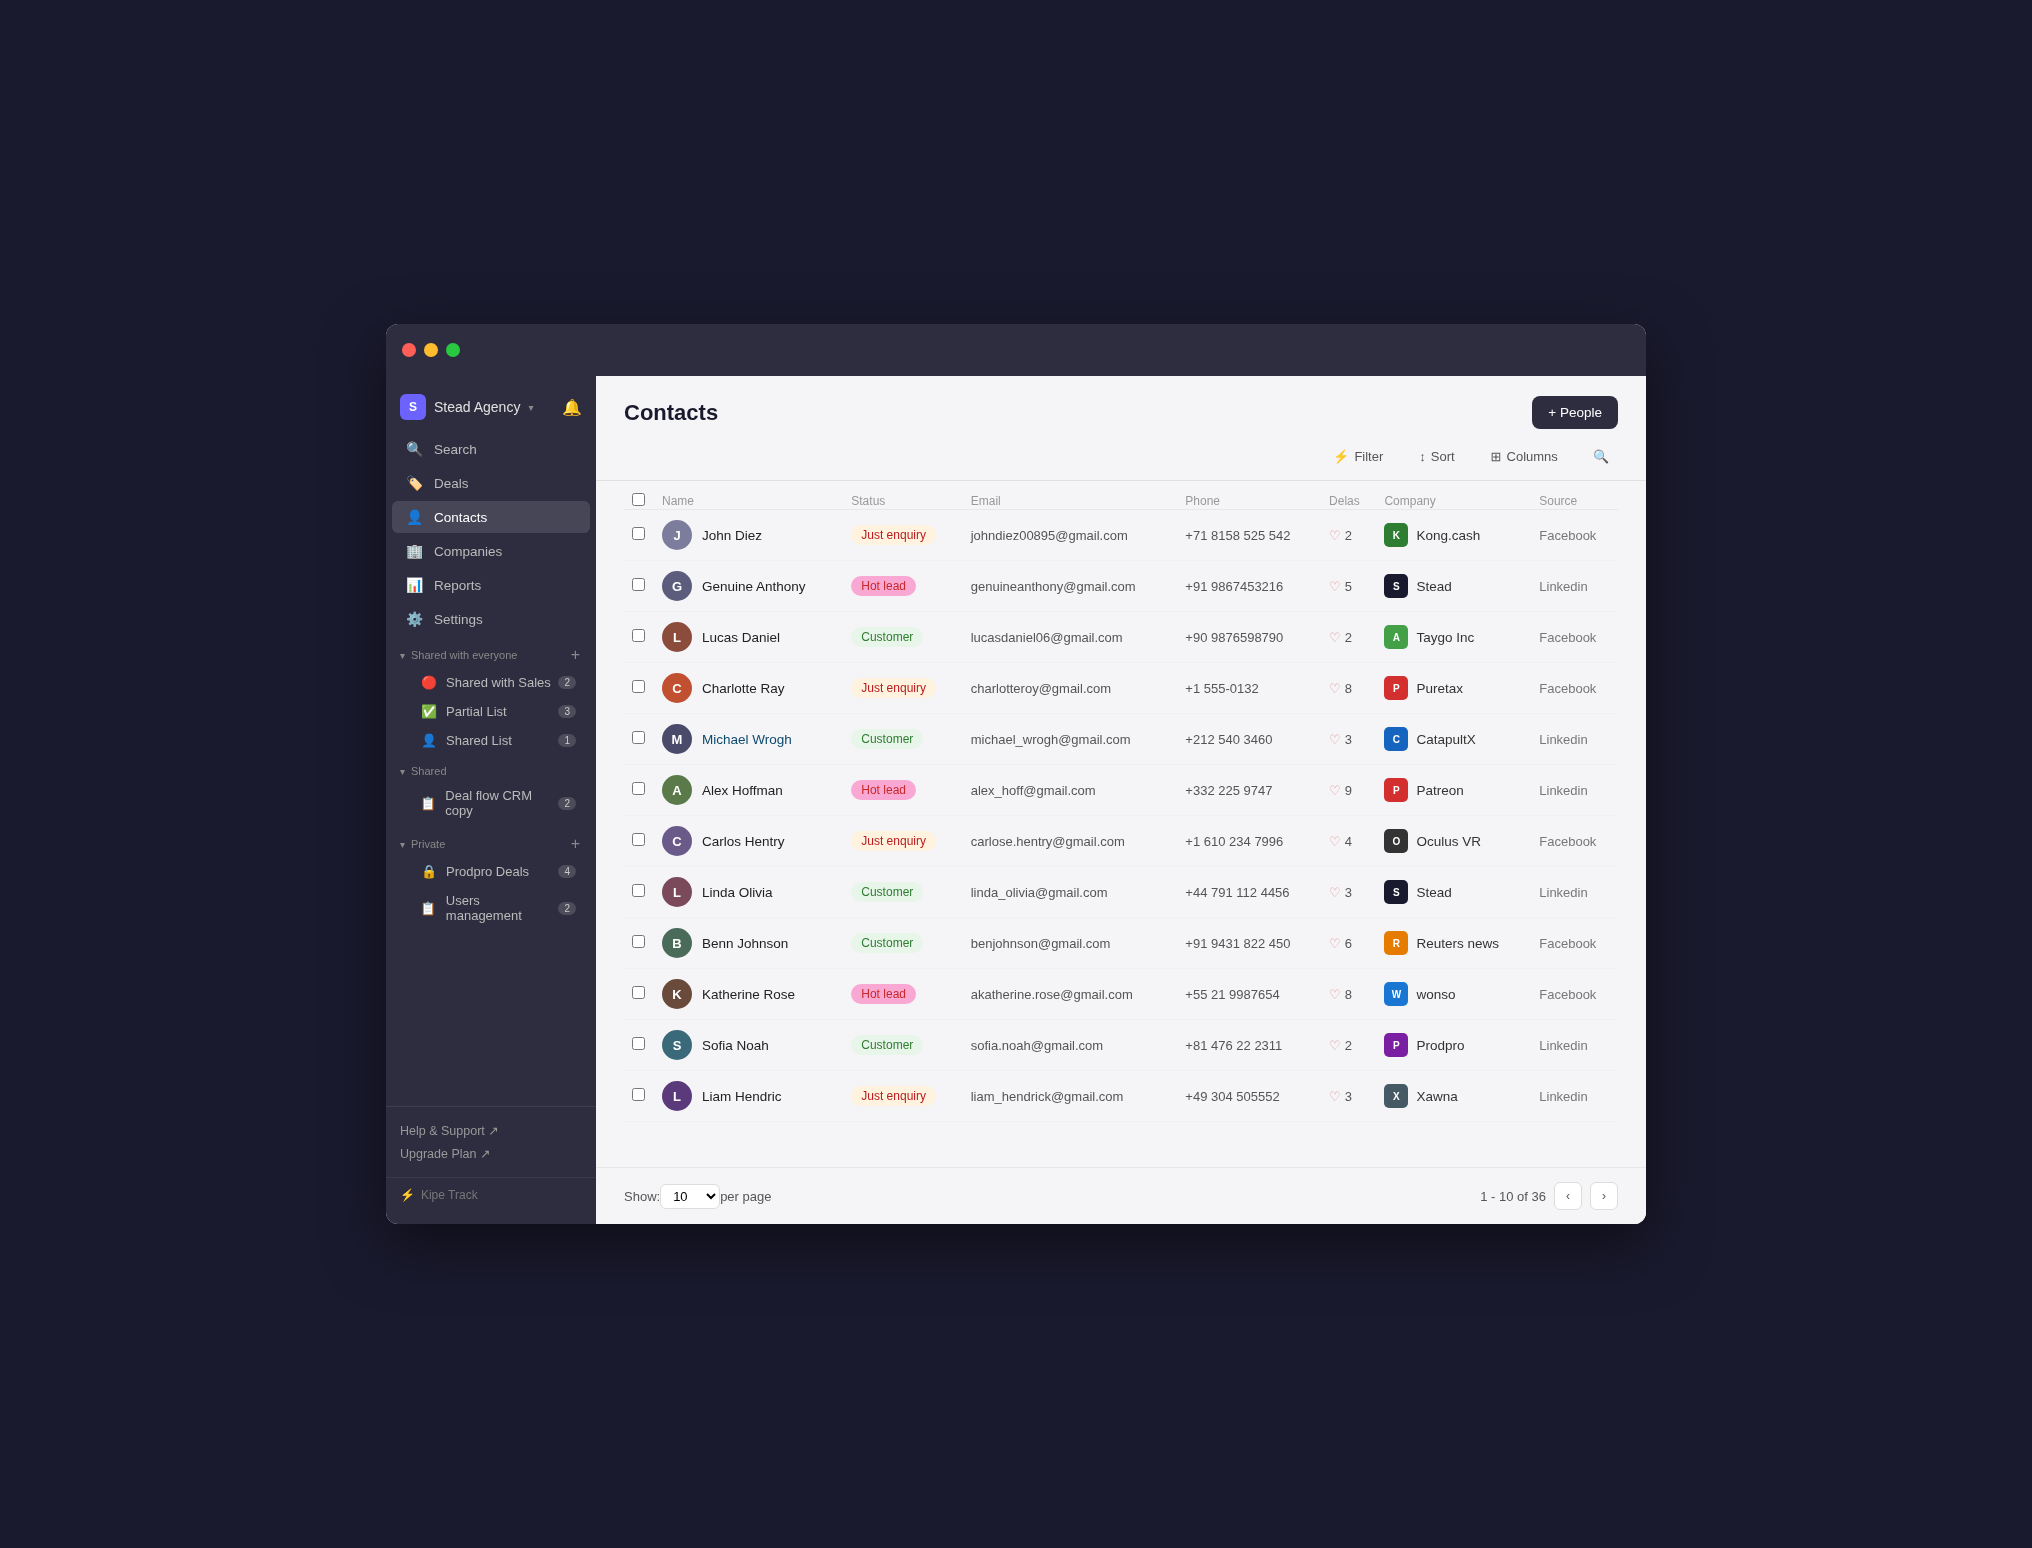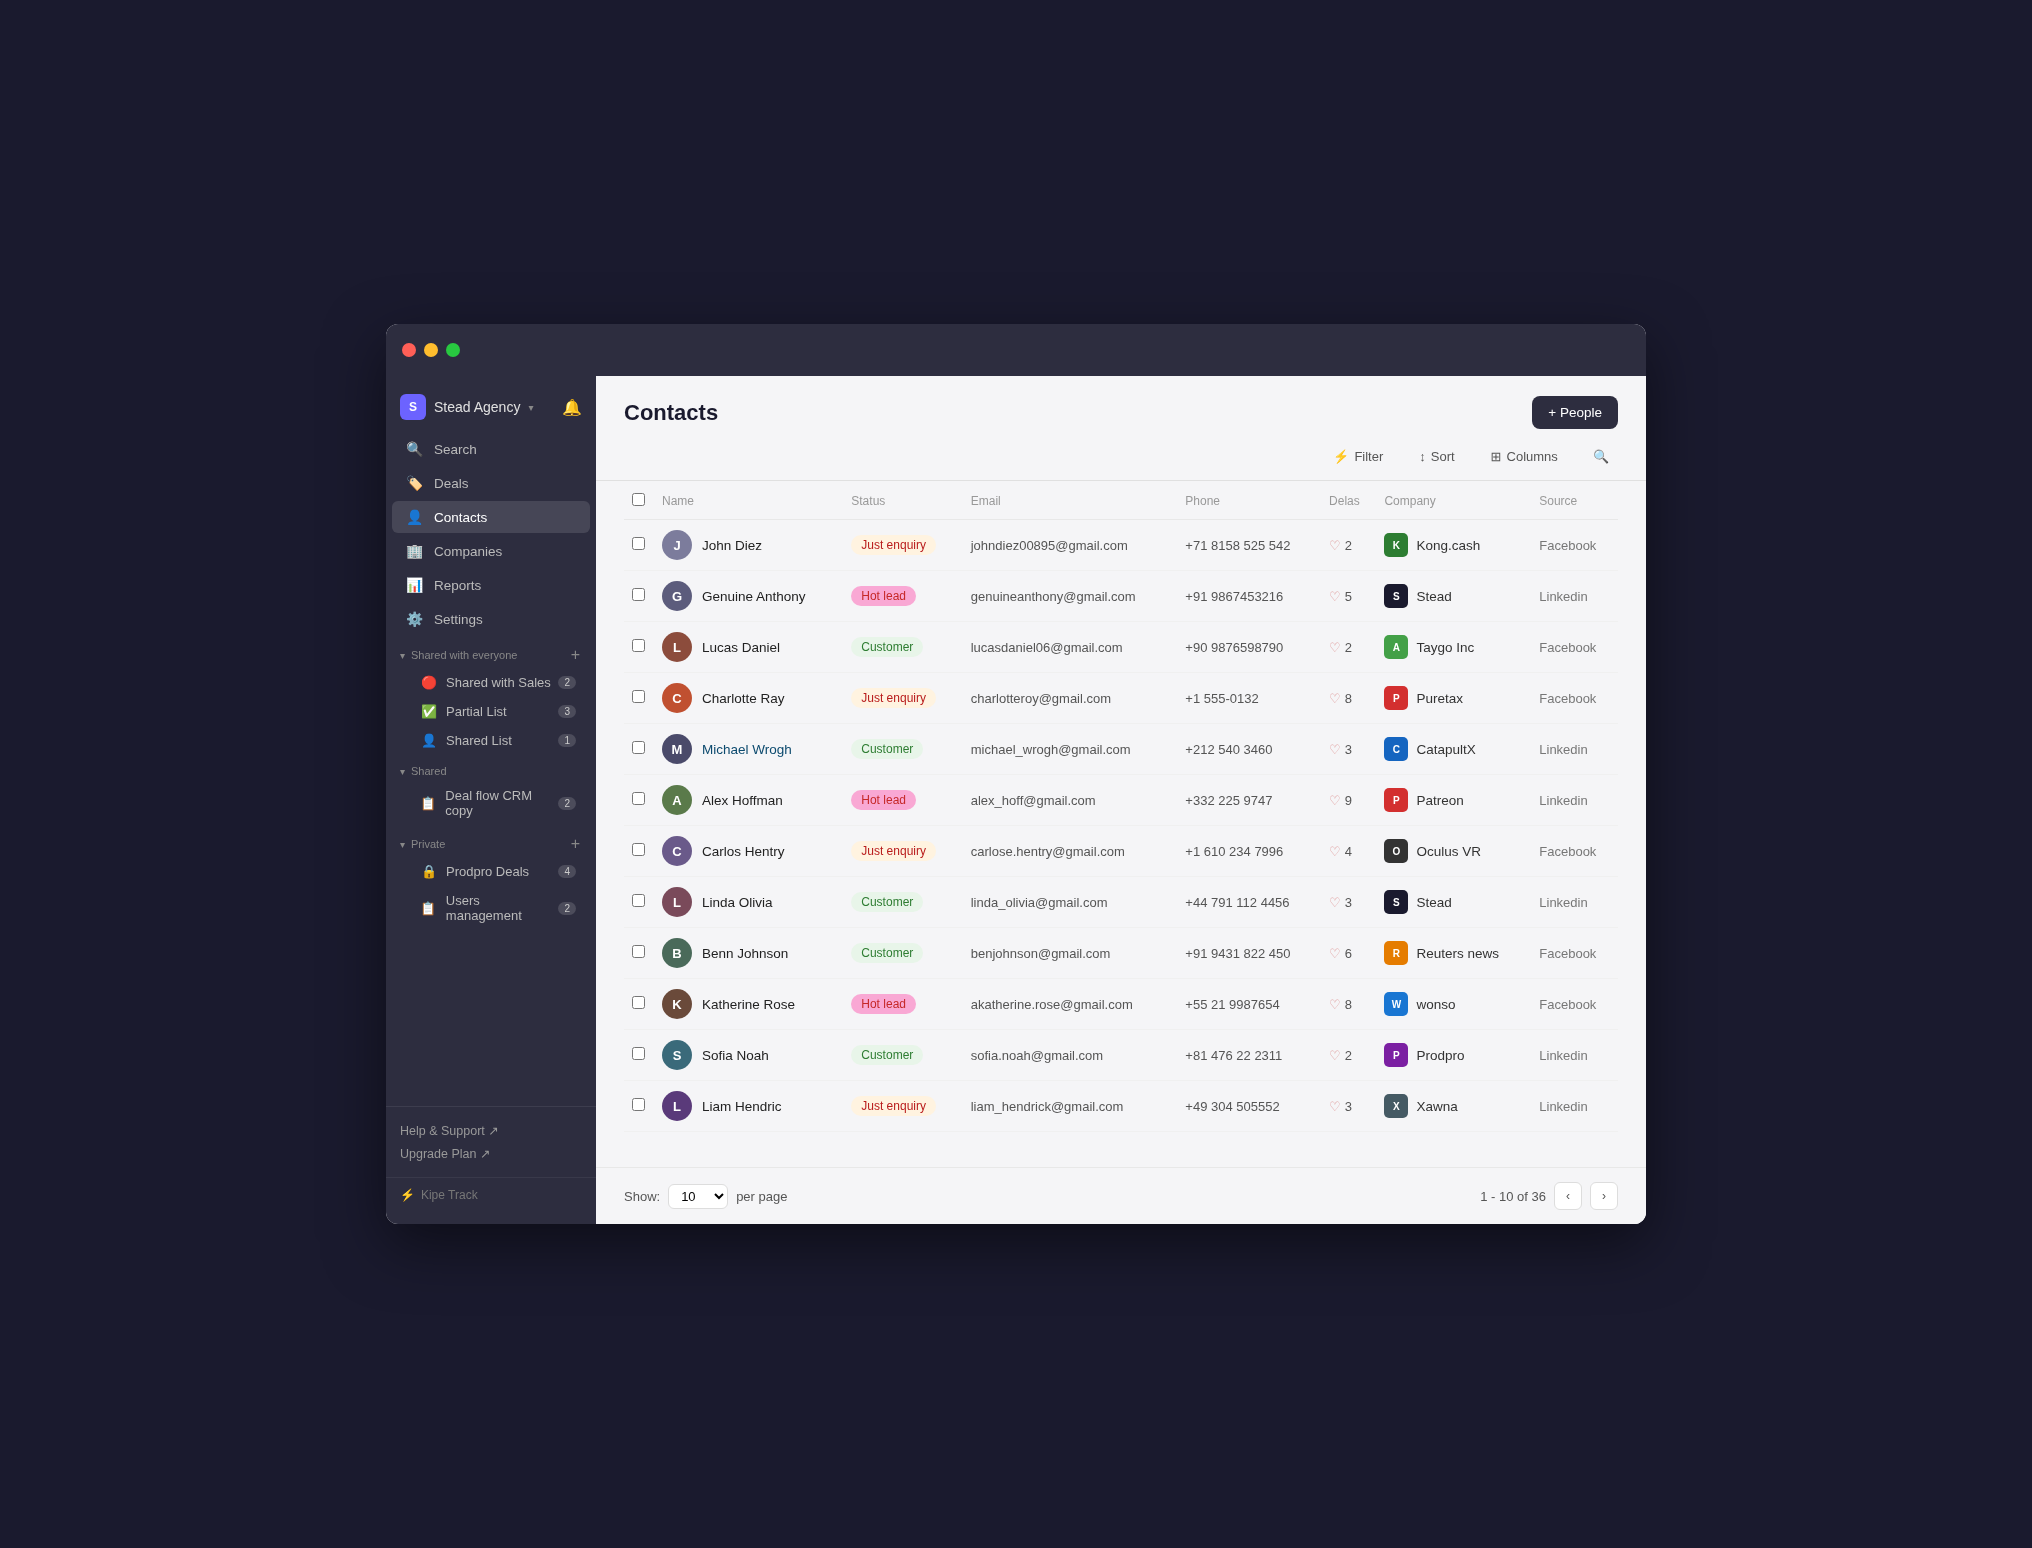--- a/index.html
+++ b/index.html
@@ -222,21 +222,21 @@
     }
     table {
       width: 100%;
       border-collapse: collapse;
     }
     thead th {
       text-align: left;
       font-size: 12px;
       color: #999;
       font-weight: 500;
-      padding: 12px 8px 10px;
+      padding: 12px 8px 0;
       border-bottom: 1px solid #e8e8e8;
       white-space: nowrap;
     }
     thead th:first-child { width: 30px; }
     tbody tr {
       border-bottom: 1px solid #f0f0f0;
     }
     tbody td {
       padding: 10px 8px;
       font-size: 13.5px;
@@ -290,21 +290,21 @@
       display: flex;
       align-items: center;
       justify-content: space-between;
       padding: 14px 28px;
       border-top: 1px solid #e8e8e8;
       background: #f5f5f7;
     }
     .show-per-page {
       display: flex;
       align-items: center;
-      gap: 8px;
+      gap: 0;
       font-size: 13px;
       color: #555;
     }
     .page-select {
       border: 1px solid #ddd;
       border-radius: 6px;
       padding: 3px 8px;
       font-size: 13px;
       background: white;
       cursor: pointer;

